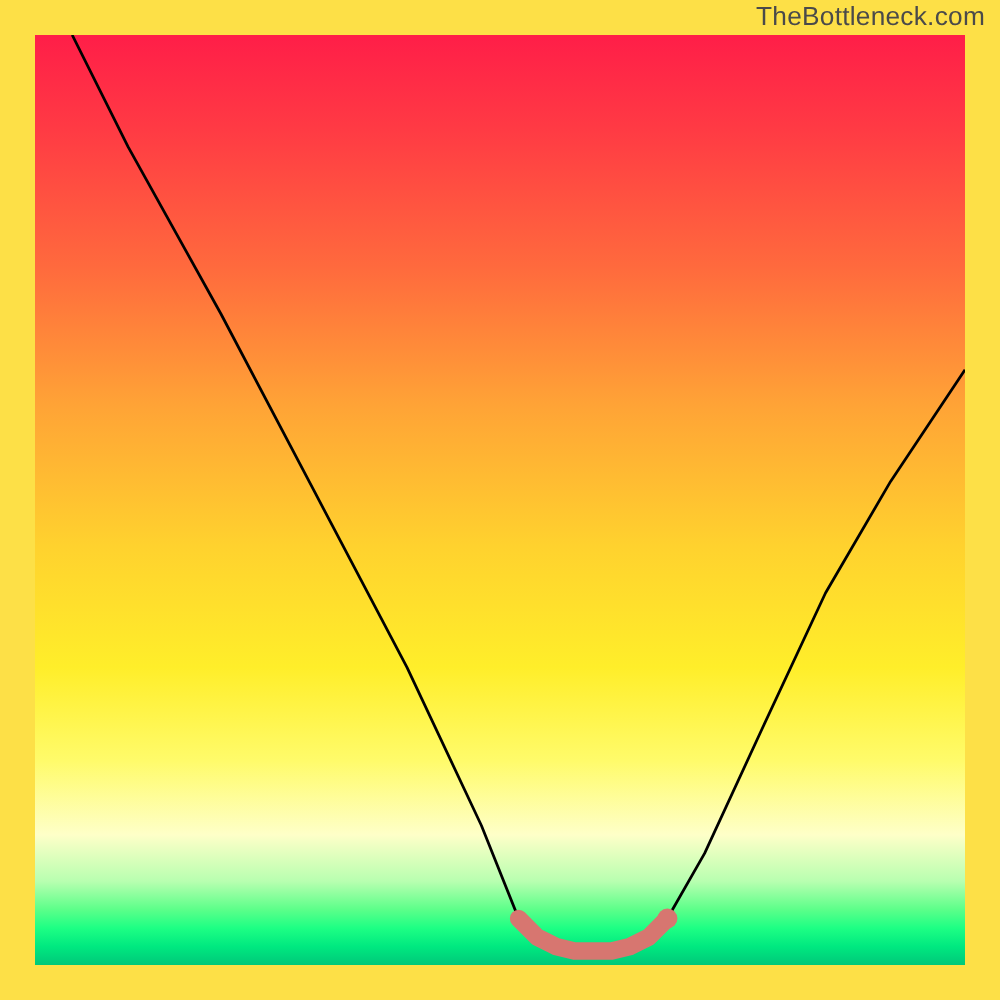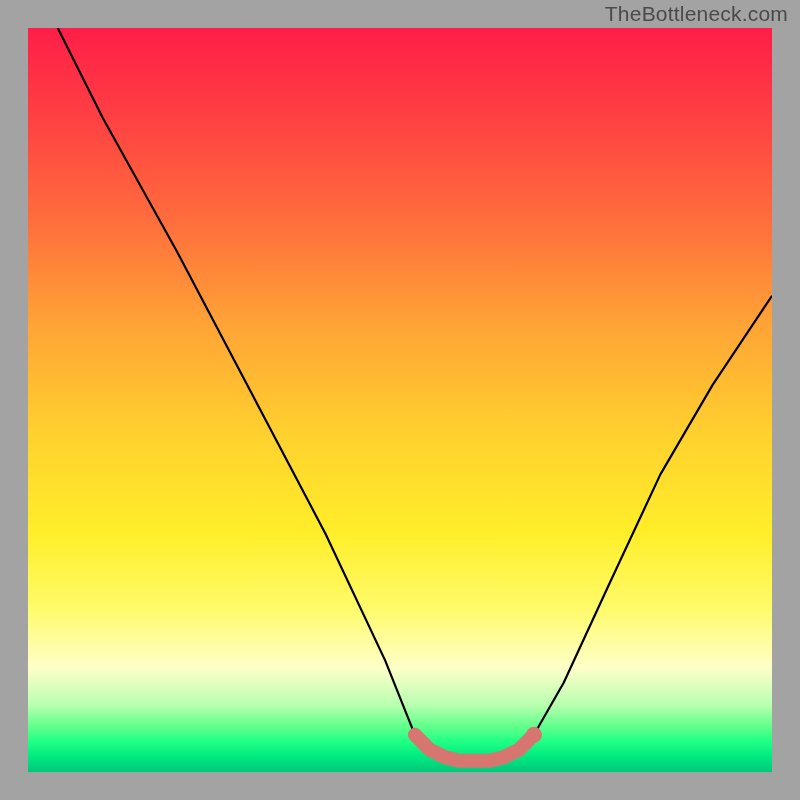--- a/index.html
+++ b/index.html
@@ -8,21 +8,21 @@
     width: 800px;
     height: 800px;
     overflow: hidden;
     background: #000;
     font-family: Arial, Helvetica, sans-serif;
   }
   .frame {
     position: relative;
     width: 800px;
     height: 800px;
-    background: #a3a3a3;
+    background: #fde047;
     text-decoration: underline;
   }
   .plot-area {
     position: absolute;
     left: 28px;
     top: 28px;
     width: 744px;
     height: 744px;
     overflow: hidden;
   }

